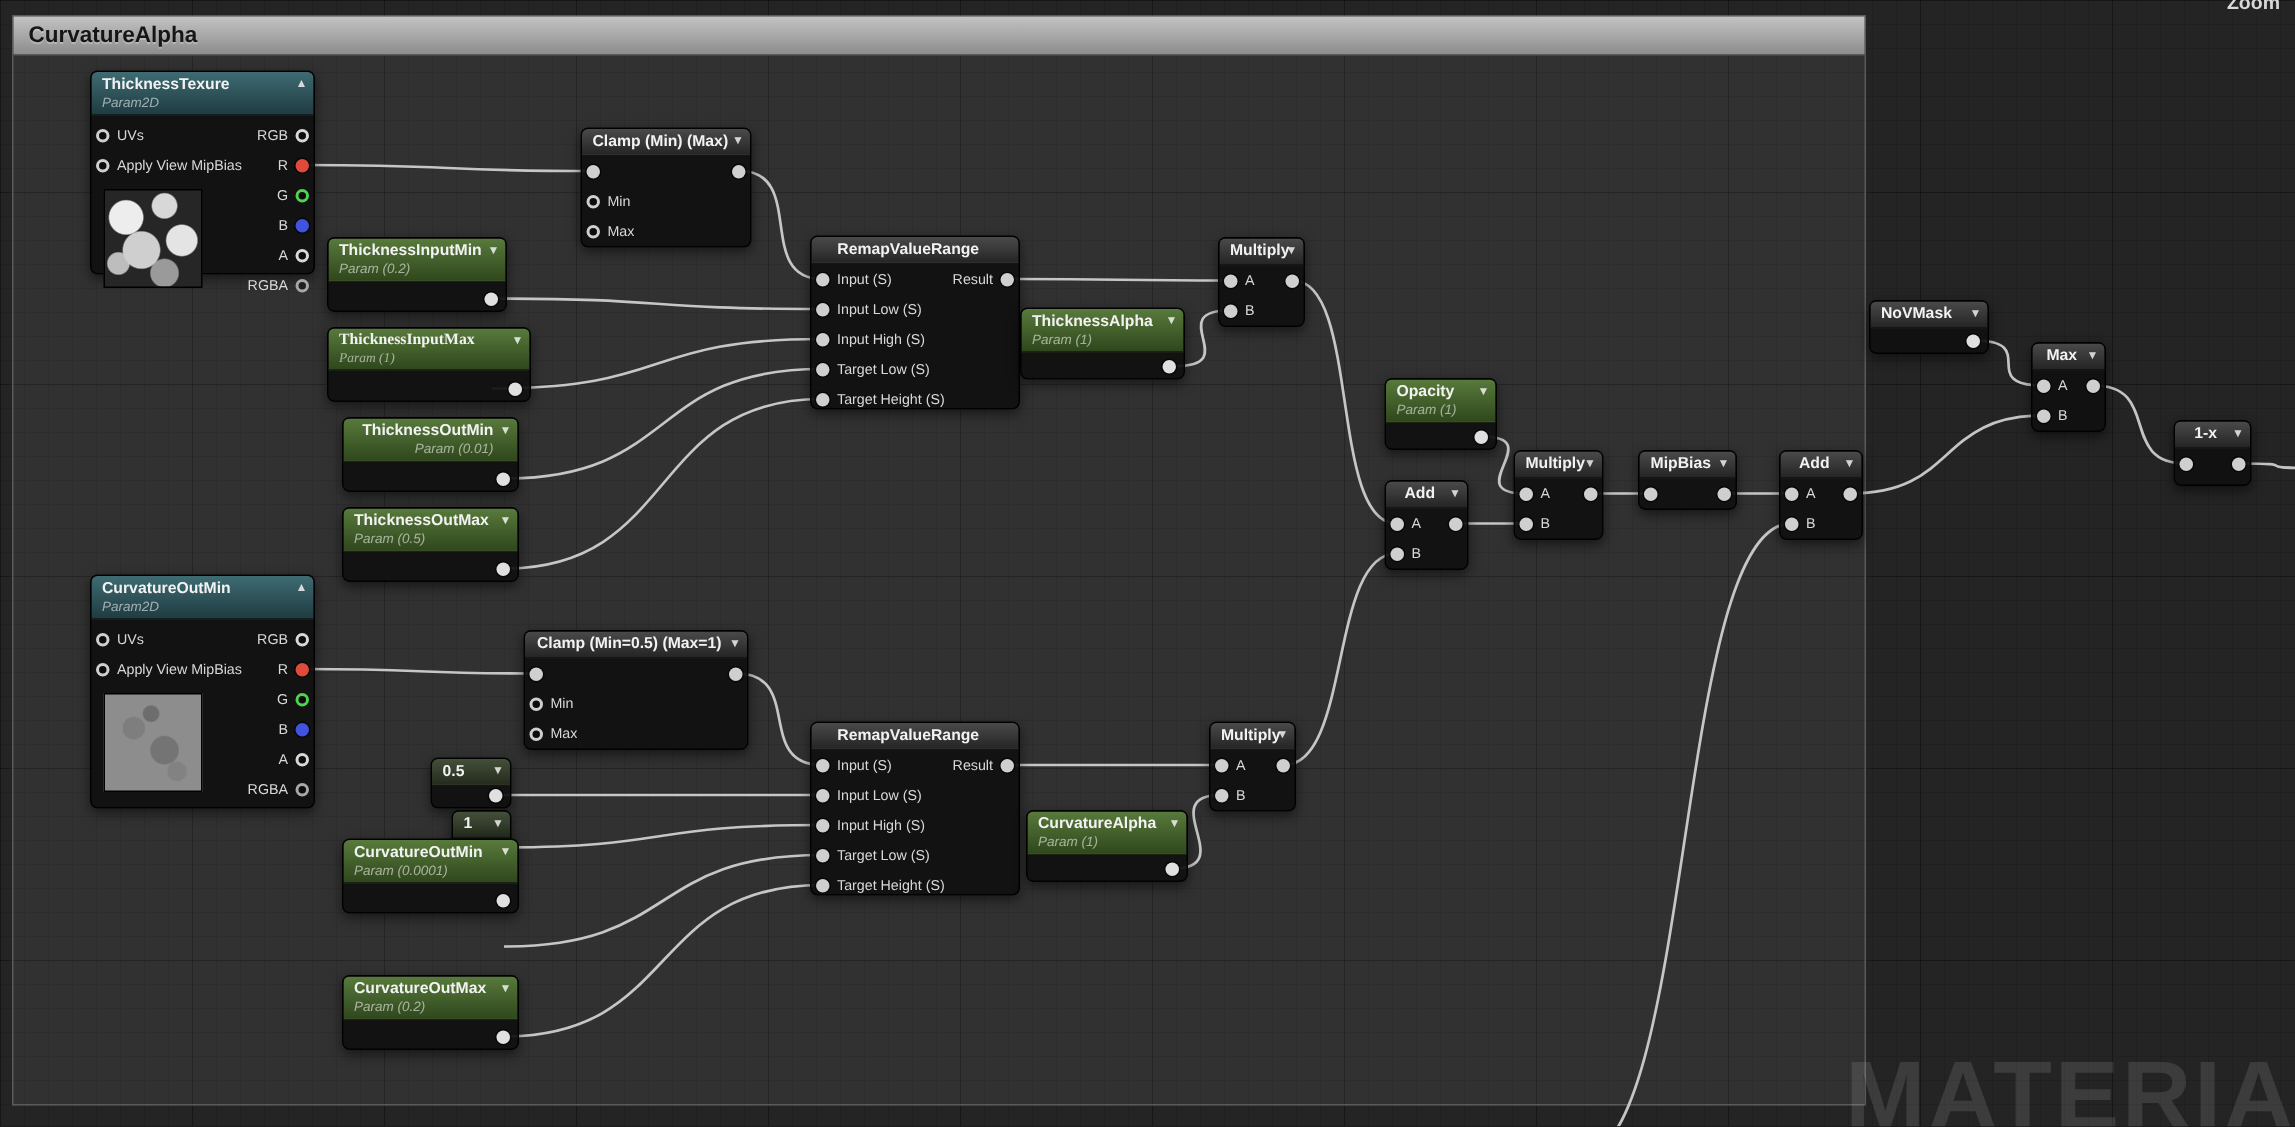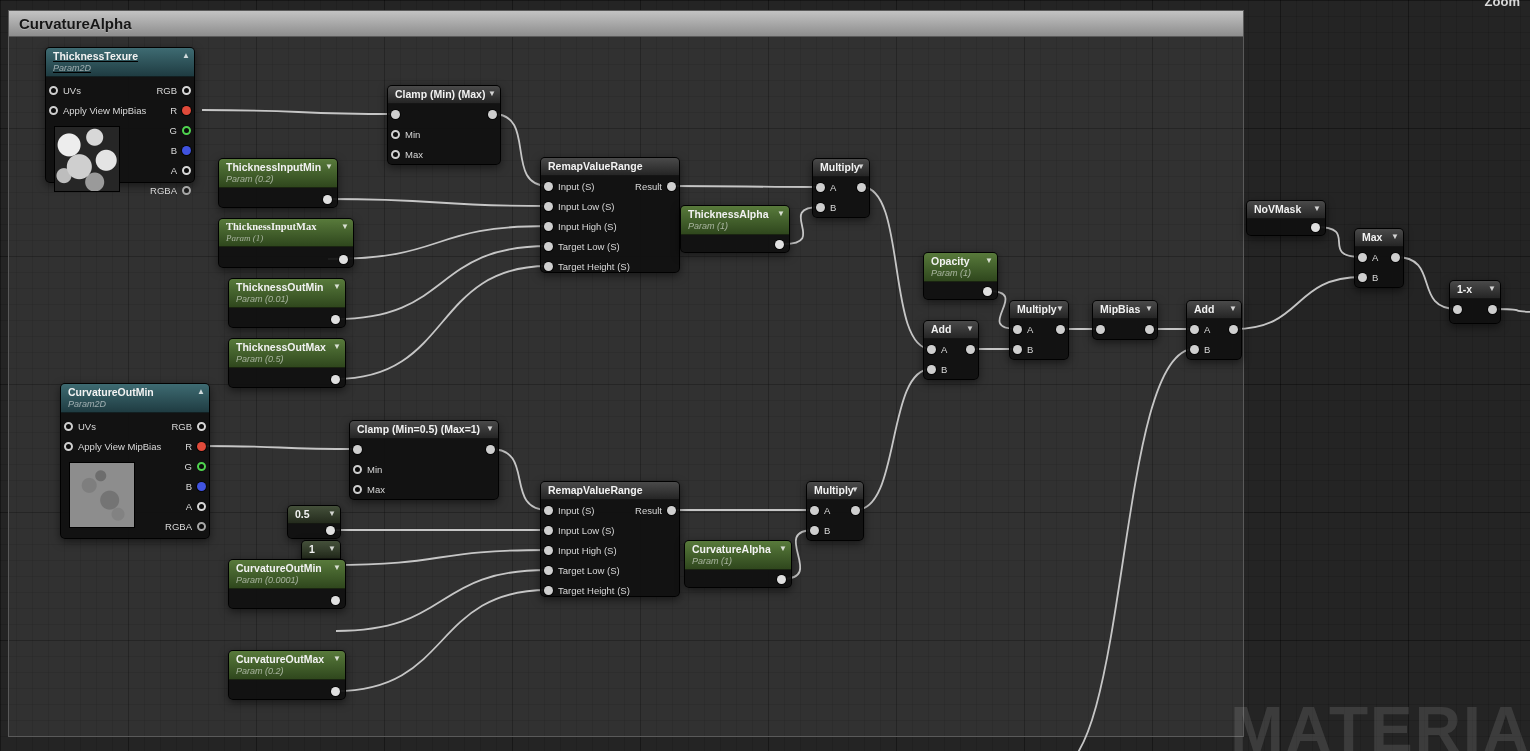--- a/index.html
+++ b/index.html
@@ -48,21 +48,21 @@
     border:1px solid rgba(0,0,0,0.9);
     box-shadow:0 3px 8px rgba(0,0,0,0.5);
   }
   .hdr {
     position:relative; border-radius:4px 4px 0 0;
     padding:2px 16px 3px 7px;
     border-bottom:1px solid rgba(0,0,0,0.7);
   }
   .hdr .t { font-size:10.5px; font-weight:bold; color:#f2f2f2; white-space:nowrap; }
   .hdr .s { font-size:9px; font-style:italic; color:rgba(255,255,255,0.55); white-space:nowrap; margin-top:1px; }
-  .hdr-func    { background:linear-gradient(#4a4a4a,#252525); }
+  .hdr-func    { background:linear-gradient(#4a4a4a,#252525);text-align:center; }
   .hdr-var     { background:linear-gradient(#4a4a4a,#252525); }
   .hdr-texture { background:linear-gradient(#3e6b72,#1f3c42); }
   .hdr-param   { background:linear-gradient(#587a3b,#2f471d); }
   .hdr-const   { background:linear-gradient(#44503a,#242b1d); }
   .arrow { position:absolute; right:4px; top:3px; font-size:8px; color:rgba(255,255,255,0.78); }
 
   .pin { position:absolute; width:9px; height:9px; border-radius:50%; }
   .pin.open   { border:2px solid currentColor; background:rgba(0,0,0,0.3); }
   .pin.filled { background:currentColor; box-shadow:0 0 0 1px rgba(0,0,0,0.6); }
   .plabel { position:absolute; font-size:9.5px; line-height:10px; color:#d8d8d8; white-space:nowrap; }
@@ -120,21 +120,21 @@
       <path d="M 971 349 C 1016 349 972 349 1017 349"></path>
       <path d="M 1061 329 C 1106 329 1055 329 1100 329"></path>
       <path d="M 1150 329 C 1195 329 1149 329 1194 329"></path>
       <path d="M 1052 772 C 1130.1 772 1115.9 349 1194 349"></path>
       <path d="M 1234 329 C 1304.4 329 1291.6 277 1362 277"></path>
       <path d="M 1316 227 C 1361 227 1317 257 1362 257"></path>
       <path d="M 1396 257 C 1441 257 1412 309 1457 309"></path>
       <path d="M 1493 309 C 1538 309 1497 312 1542 312"></path>
     </svg>
   <div id="zoom-label">Zoom</div>
-<div class="node" style="left: 45px; top: 47px; width: 150px; height: 136px; text-decoration: underline;">
+<div class="node" style="left: 60px; top: 47px; width: 150px; height: 136px;">
       <div class="hdr hdr-texture">
         <div class="t">ThicknessTexure</div>
         <div class="s">Param2D</div>
         <span class="arrow">▲</span>
       </div>
       <div class="preview preview-blobs" style="left: 8px; top: 78px; width: 66px; height: 66px;"></div>
       <div class="pin open" style="top: 38px; left: 3px; color: rgb(207, 207, 207);"></div>
       <div class="plabel" style="top: 38px; left: 17px;">UVs</div>
       <div class="pin open" style="top: 58px; left: 3px; color: rgb(207, 207, 207);"></div>
       <div class="plabel" style="top: 58px; left: 17px;">Apply View MipBias</div>
@@ -172,21 +172,21 @@
       <div class="pin filled" style="right: 5px; top: 36px; color: rgb(224, 224, 224);"></div>
     </div>
     <div class="node" style="left: 218px; top: 218px; width: 136px; height: 50px; font-family: Liberation Serif, serif;">
       <div class="hdr hdr-param">
         <div class="t">ThicknessInputMax</div>
         <div class="s">Param (1)</div>
         <span class="arrow">▼</span>
       </div>
       <div class="pin filled" style="right: 5px; top: 36px; color: rgb(224, 224, 224);"></div>
     </div>
-    <div class="node" style="left: 228px; top: 278px; width: 118px; height: 50px;">
+    <div class="node" style="left: 228px; top: 278px; width: 118px; height: 50px; text-align: right;">
       <div class="hdr hdr-param">
         <div class="t">ThicknessOutMin</div>
         <div class="s">Param (0.01)</div>
         <span class="arrow">▼</span>
       </div>
       <div class="pin filled" style="right: 5px; top: 36px; color: rgb(224, 224, 224);"></div>
     </div>
     <div class="node" style="left: 228px; top: 338px; width: 118px; height: 50px;">
       <div class="hdr hdr-param">
         <div class="t">ThicknessOutMax</div>

